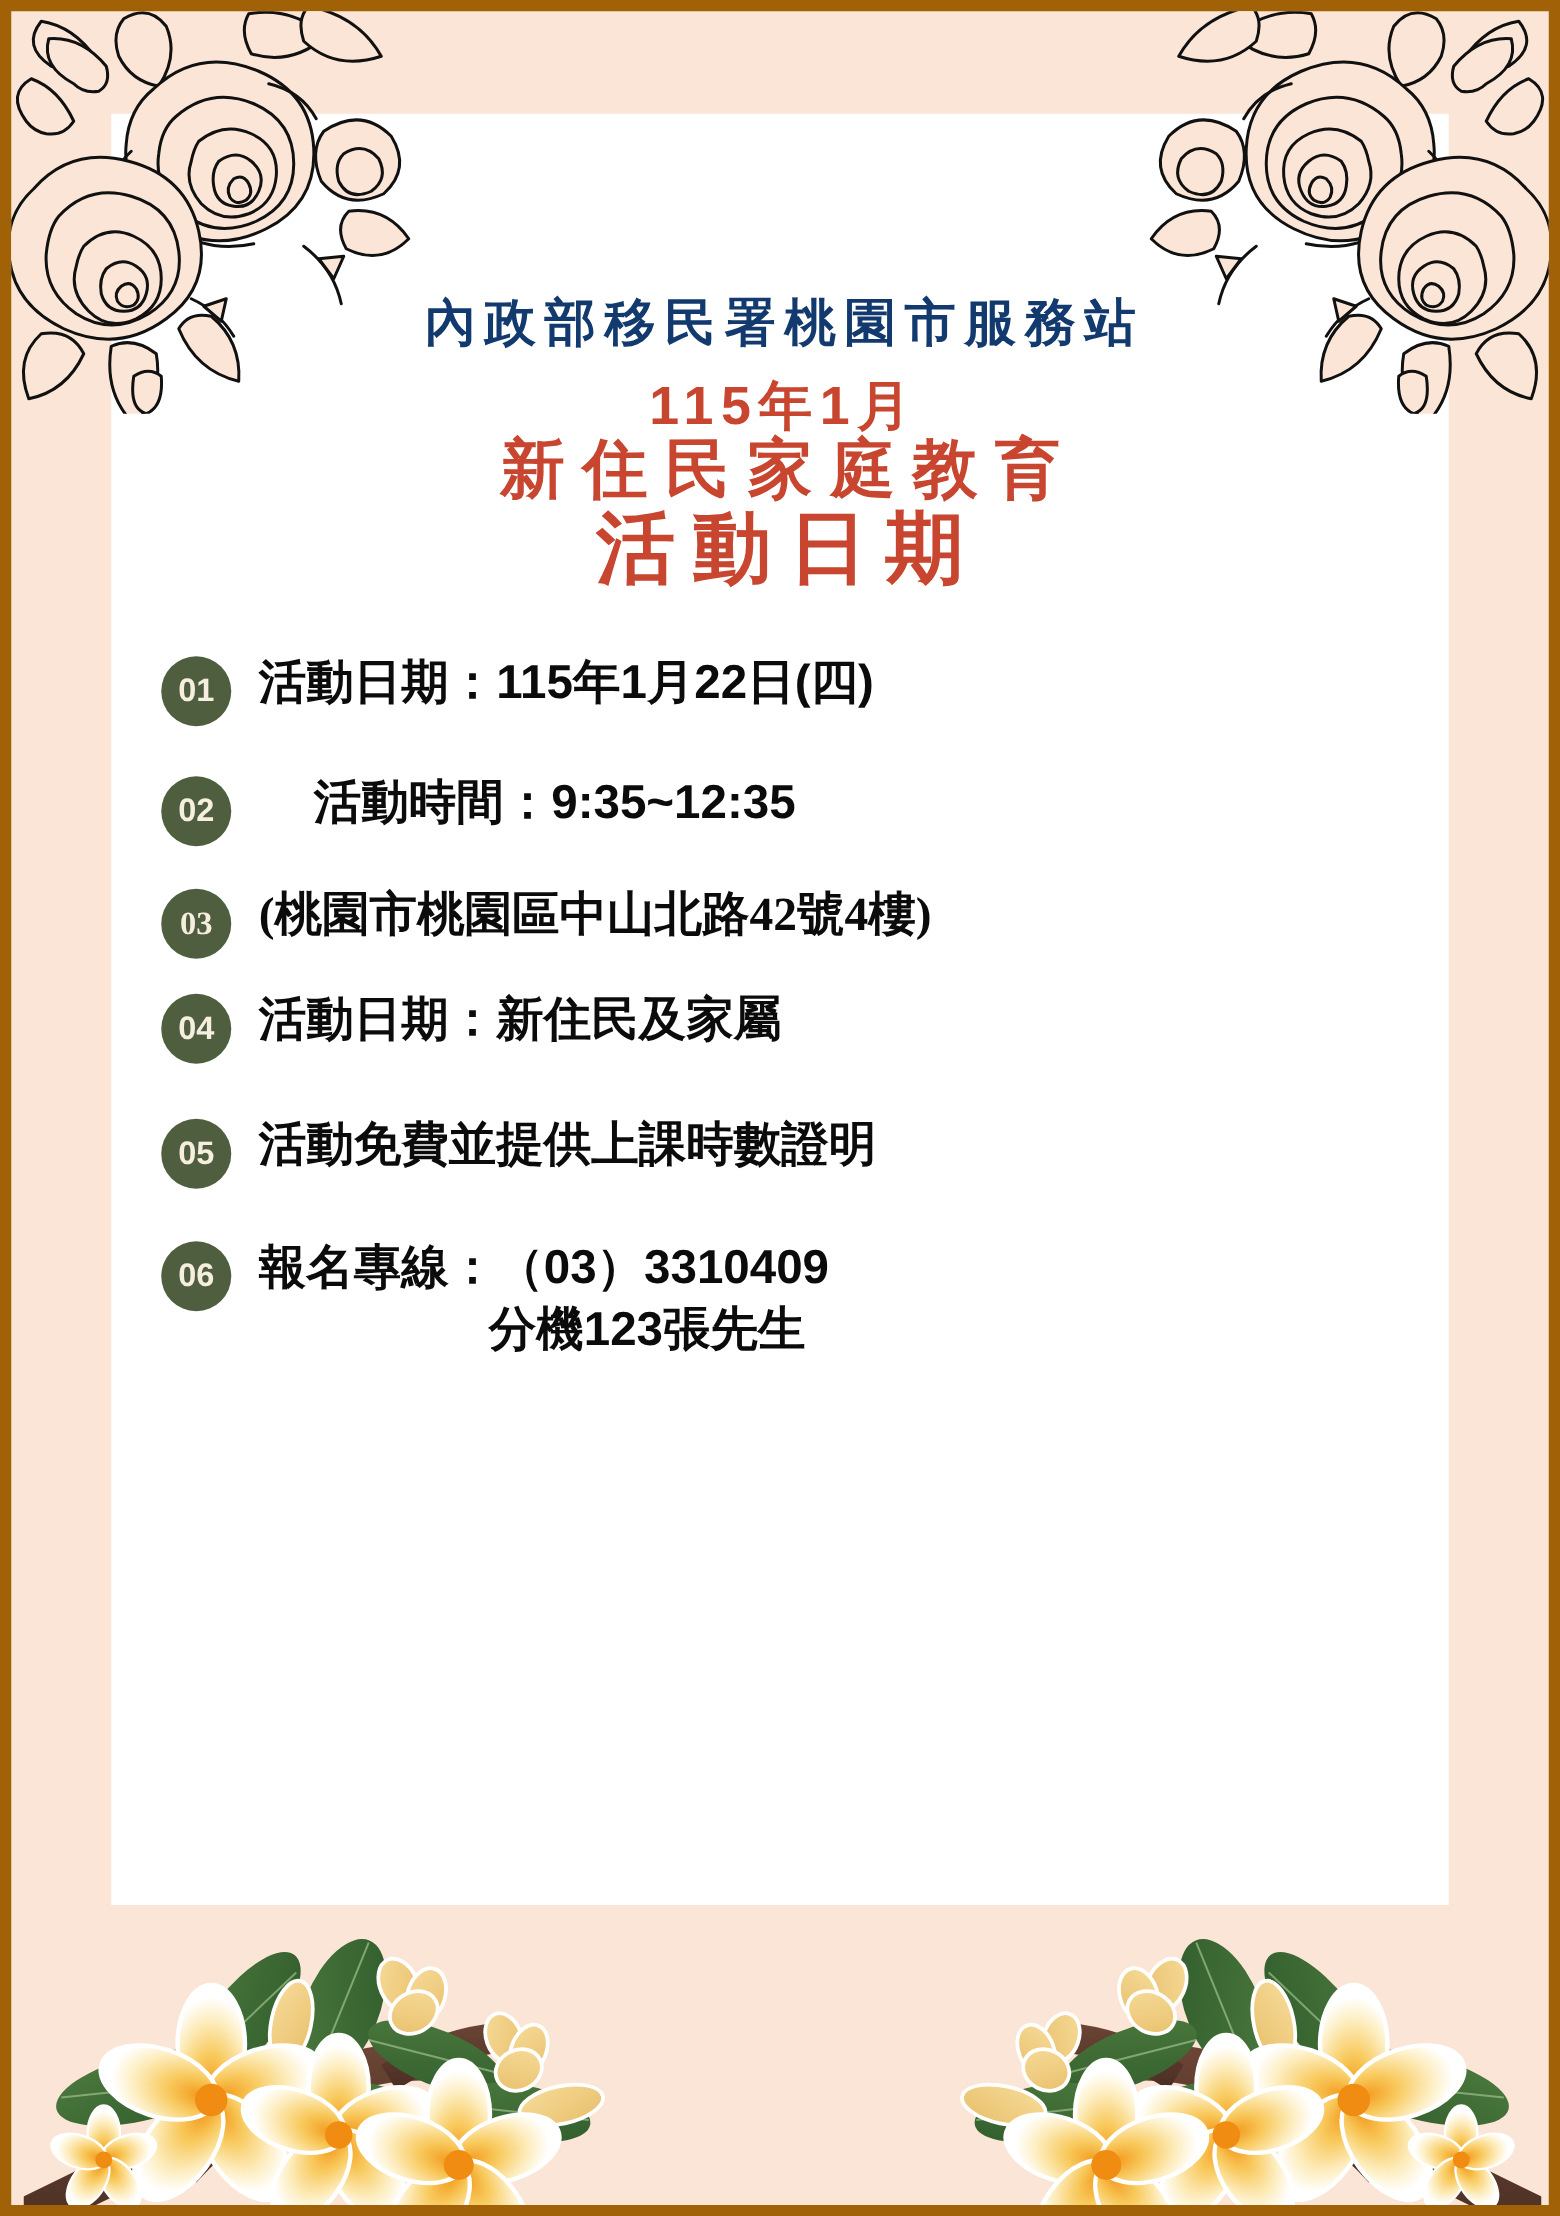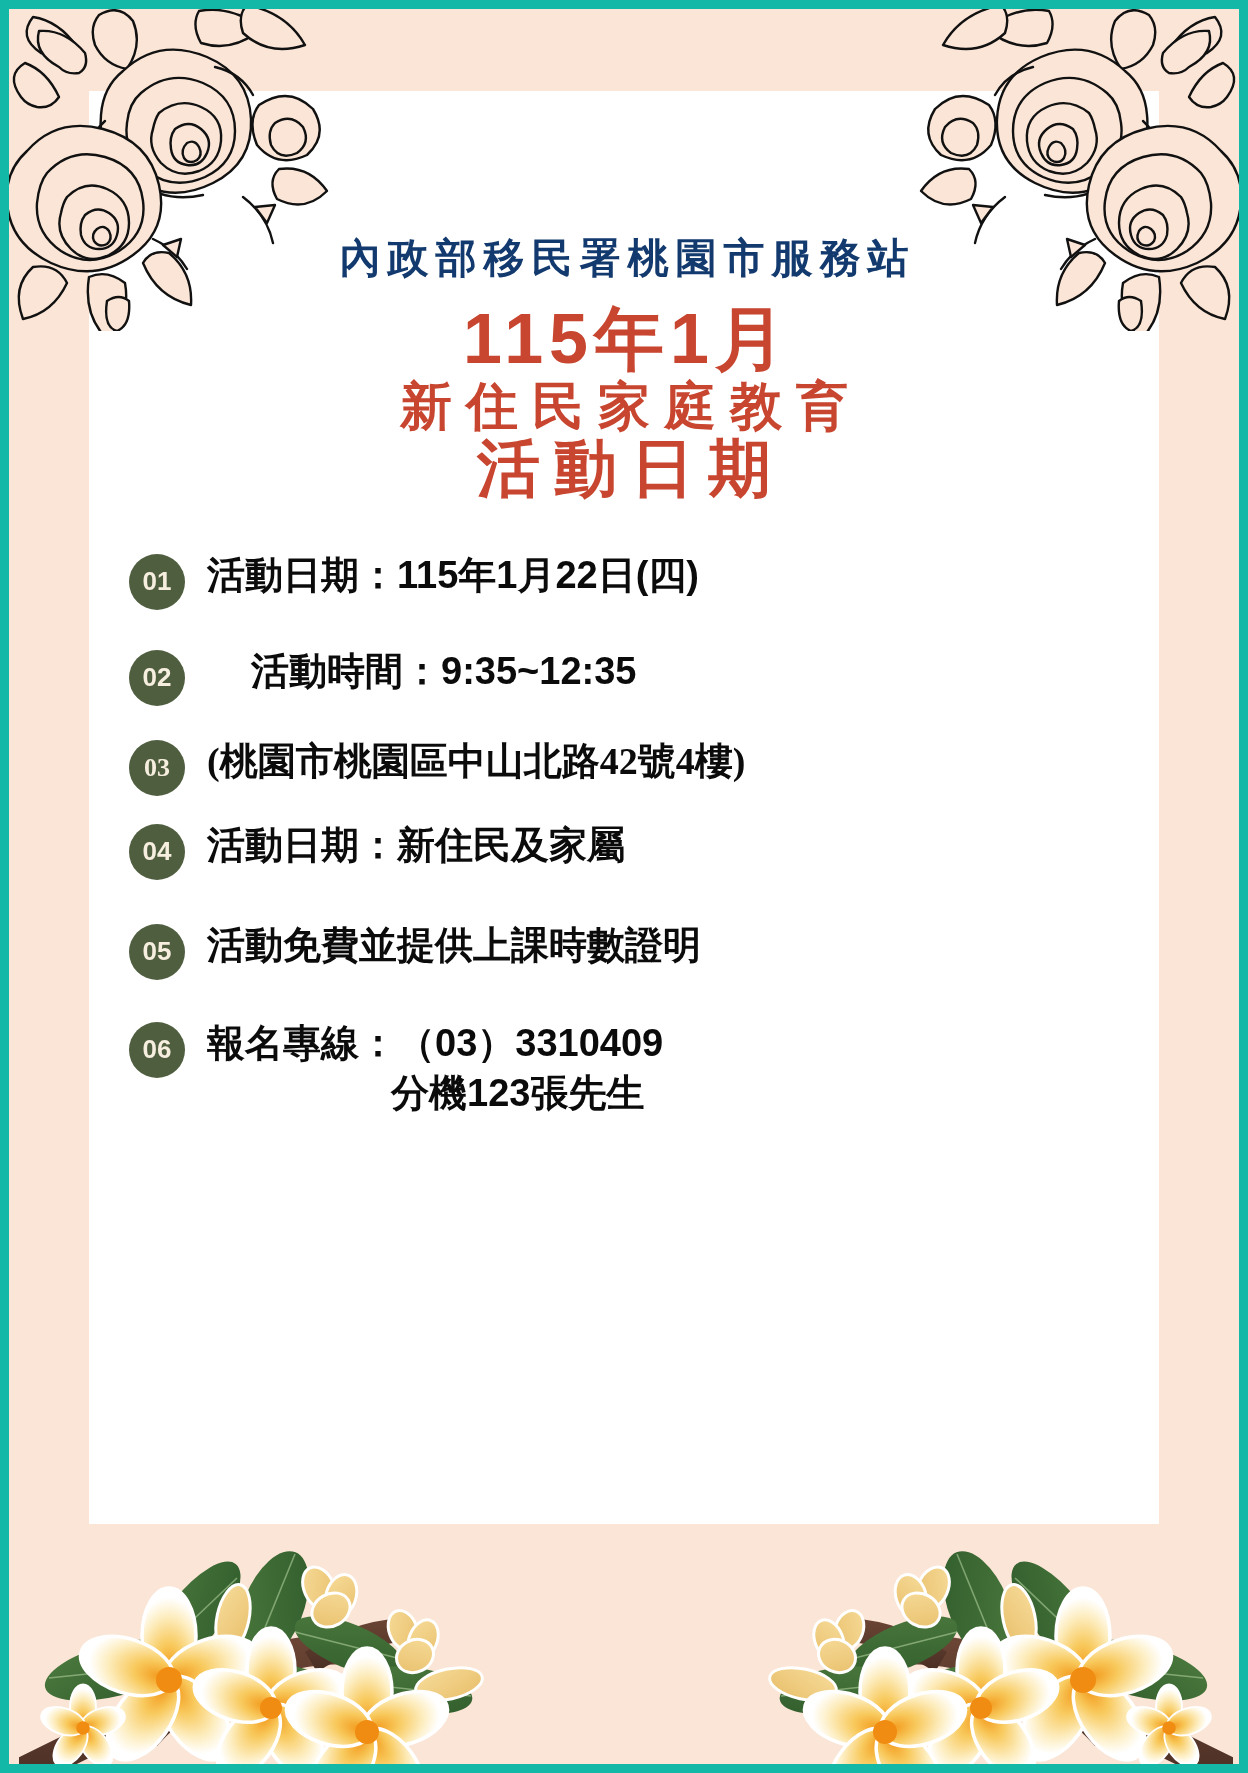--- a/index.html
+++ b/index.html
@@ -7,21 +7,21 @@
   body {
     font-family:"Liberation Sans","DejaVu Sans",sans-serif;
     background:#2e5c8a;
     overflow:hidden;
   }
 
   
   .poster{
     position:relative;
     width:1248px; height:1773px;
-    background:#14b8a6;
+    background:#a16207;
     padding:9px;
   }
   .poster-inner{
     position:relative;
     width:100%; height:100%;
     background:#fae5d6;
     overflow:hidden;
   }
 
   
@@ -59,21 +59,21 @@
     text-indent:7px;
   }
 
   .main-title{
     text-align:center;
     color:#c8452f;
     font-weight:bold;
     margin-top:16px;
     line-height:1.08;
   }
-  .mt-line1{ font-size:70px; letter-spacing:6px; text-indent:6px; }
+  .mt-line1{ font-size:43px; letter-spacing:6px; text-indent:6px; }
   .mt-line2{ font-size:52px; letter-spacing:14px; text-indent:14px; }
   .mt-line3{ font-size:63px; letter-spacing:14px; text-indent:14px; }
 
   
   .items{
     margin-top:48px;
     padding-left:120px;
     padding-right:60px;
   }
   .item{

